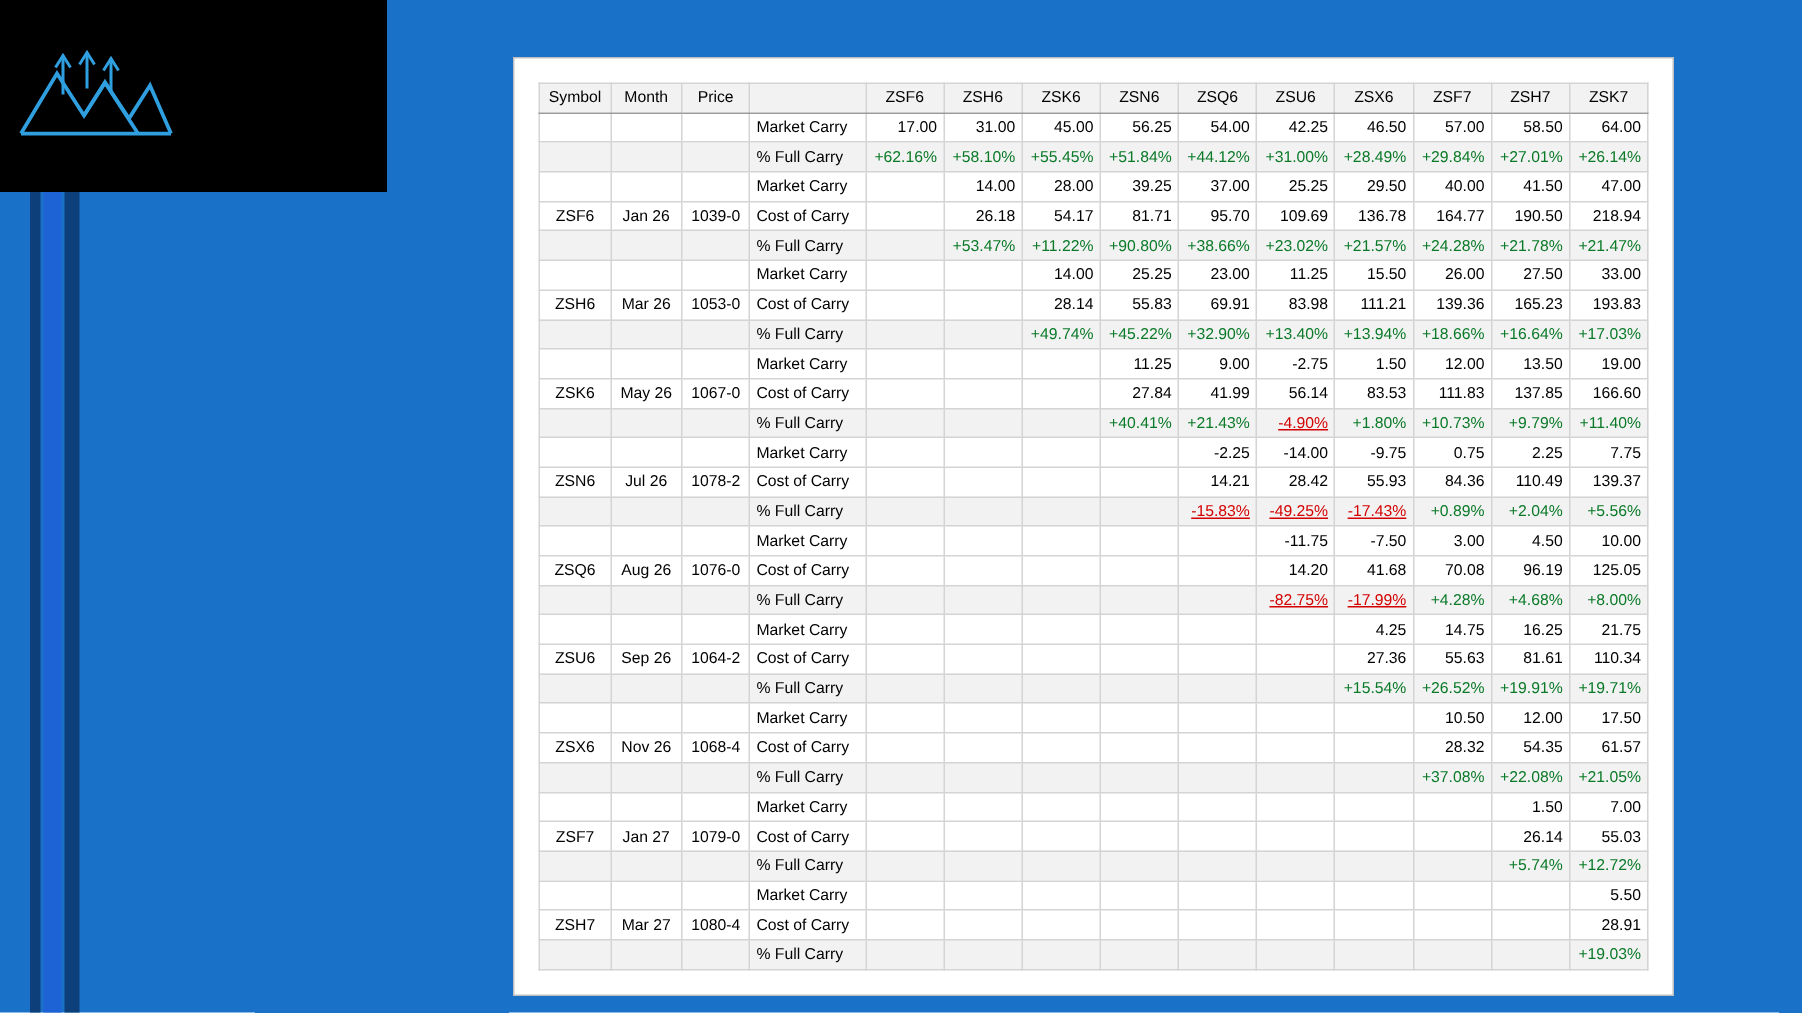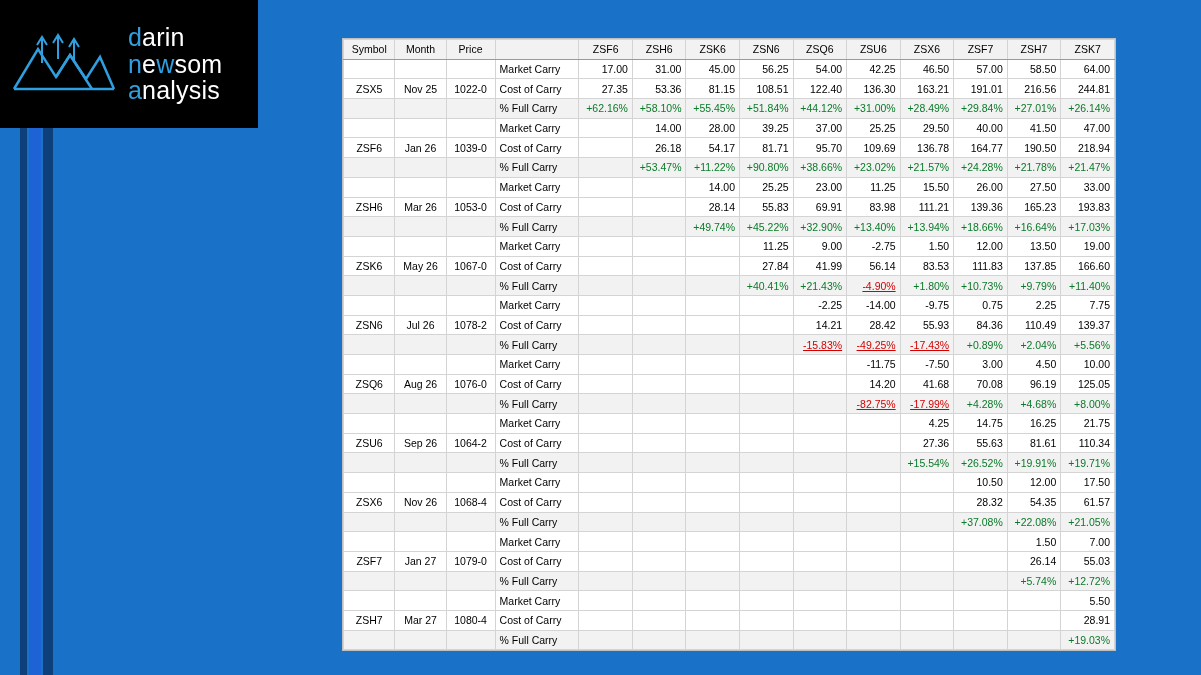--- a/index.html
+++ b/index.html
@@ -74,21 +74,21 @@
 
   
   #table-panel {
     position: absolute;
     left: 342px;
     top: 38px;
     width: 774px;
     background: #ffffff;
     border: 1px solid #bfbfbf;
     box-sizing: border-box;
-    padding: 0;
+    padding: 16px;
   }
   table {
     border-collapse: collapse;
     width: 100%;
     font-size: 10.5px;
     color: #000000;
   }
   th, td {
     border: 1px solid #d4d4d4;
     height: 18.7px;
@@ -126,25 +126,20 @@
     <polyline points="2,60 26,20 44,48 58,26 80,60" fill="none" stroke="#2f9fe0" stroke-width="2.5"></polyline>
     <polyline points="2,60 102,60" fill="none" stroke="#2f9fe0" stroke-width="2.5"></polyline>
     <polyline points="44,48 58,26 74,50 88,28 102,60" fill="none" stroke="#2f9fe0" stroke-width="2.5"></polyline>
     <line x1="30" y1="8" x2="30" y2="34" stroke="#2f9fe0" stroke-width="2"></line>
     <polyline points="25,16 30,8 35,16" fill="none" stroke="#2f9fe0" stroke-width="2"></polyline>
     <line x1="46" y1="6" x2="46" y2="30" stroke="#2f9fe0" stroke-width="2"></line>
     <polyline points="41,14 46,6 51,14" fill="none" stroke="#2f9fe0" stroke-width="2"></polyline>
     <line x1="62" y1="10" x2="62" y2="32" stroke="#2f9fe0" stroke-width="2"></line>
     <polyline points="57,18 62,10 67,18" fill="none" stroke="#2f9fe0" stroke-width="2"></polyline>
   </svg>
-  <div id="logo-text">
-    <div><span class="accent">d</span><span>arin</span></div>
-    <div><span class="accent">n</span><span>e</span><span class="accent">w</span><span>som</span></div>
-    <div><span class="accent">a</span><span>nalysis</span></div>
-  </div>
 </div>
 
 <div id="bar-a"></div>
 <div id="bar-b"></div>
 <div id="bar-c"></div>
 
 <div id="table-panel">
   <table>
     <thead>
       <tr id="header-row">
@@ -174,36 +169,20 @@
           <td class="c-num">31.00</td>
           <td class="c-num">45.00</td>
           <td class="c-num">56.25</td>
           <td class="c-num">54.00</td>
           <td class="c-num">42.25</td>
           <td class="c-num">46.50</td>
           <td class="c-num">57.00</td>
           <td class="c-num">58.50</td>
           <td class="c-num">64.00</td>
         </tr>
-        <tr>
-          <td class="c-sym">ZSX5</td>
-          <td class="c-mon">Nov 25</td>
-          <td class="c-pri">1022-0</td>
-          <td class="c-lbl">Cost of Carry</td>
-          <td class="c-num">27.35</td>
-          <td class="c-num">53.36</td>
-          <td class="c-num">81.15</td>
-          <td class="c-num">108.51</td>
-          <td class="c-num">122.40</td>
-          <td class="c-num">136.30</td>
-          <td class="c-num">163.21</td>
-          <td class="c-num">191.01</td>
-          <td class="c-num">216.56</td>
-          <td class="c-num">244.81</td>
-        </tr>
         <tr class="row-shade">
           <td class="c-sym"></td>
           <td class="c-mon"></td>
           <td class="c-pri"></td>
           <td class="c-lbl">% Full Carry</td>
           <td class="c-num pos">+62.16%</td>
           <td class="c-num pos">+58.10%</td>
           <td class="c-num pos">+55.45%</td>
           <td class="c-num pos">+51.84%</td>
           <td class="c-num pos">+44.12%</td>

